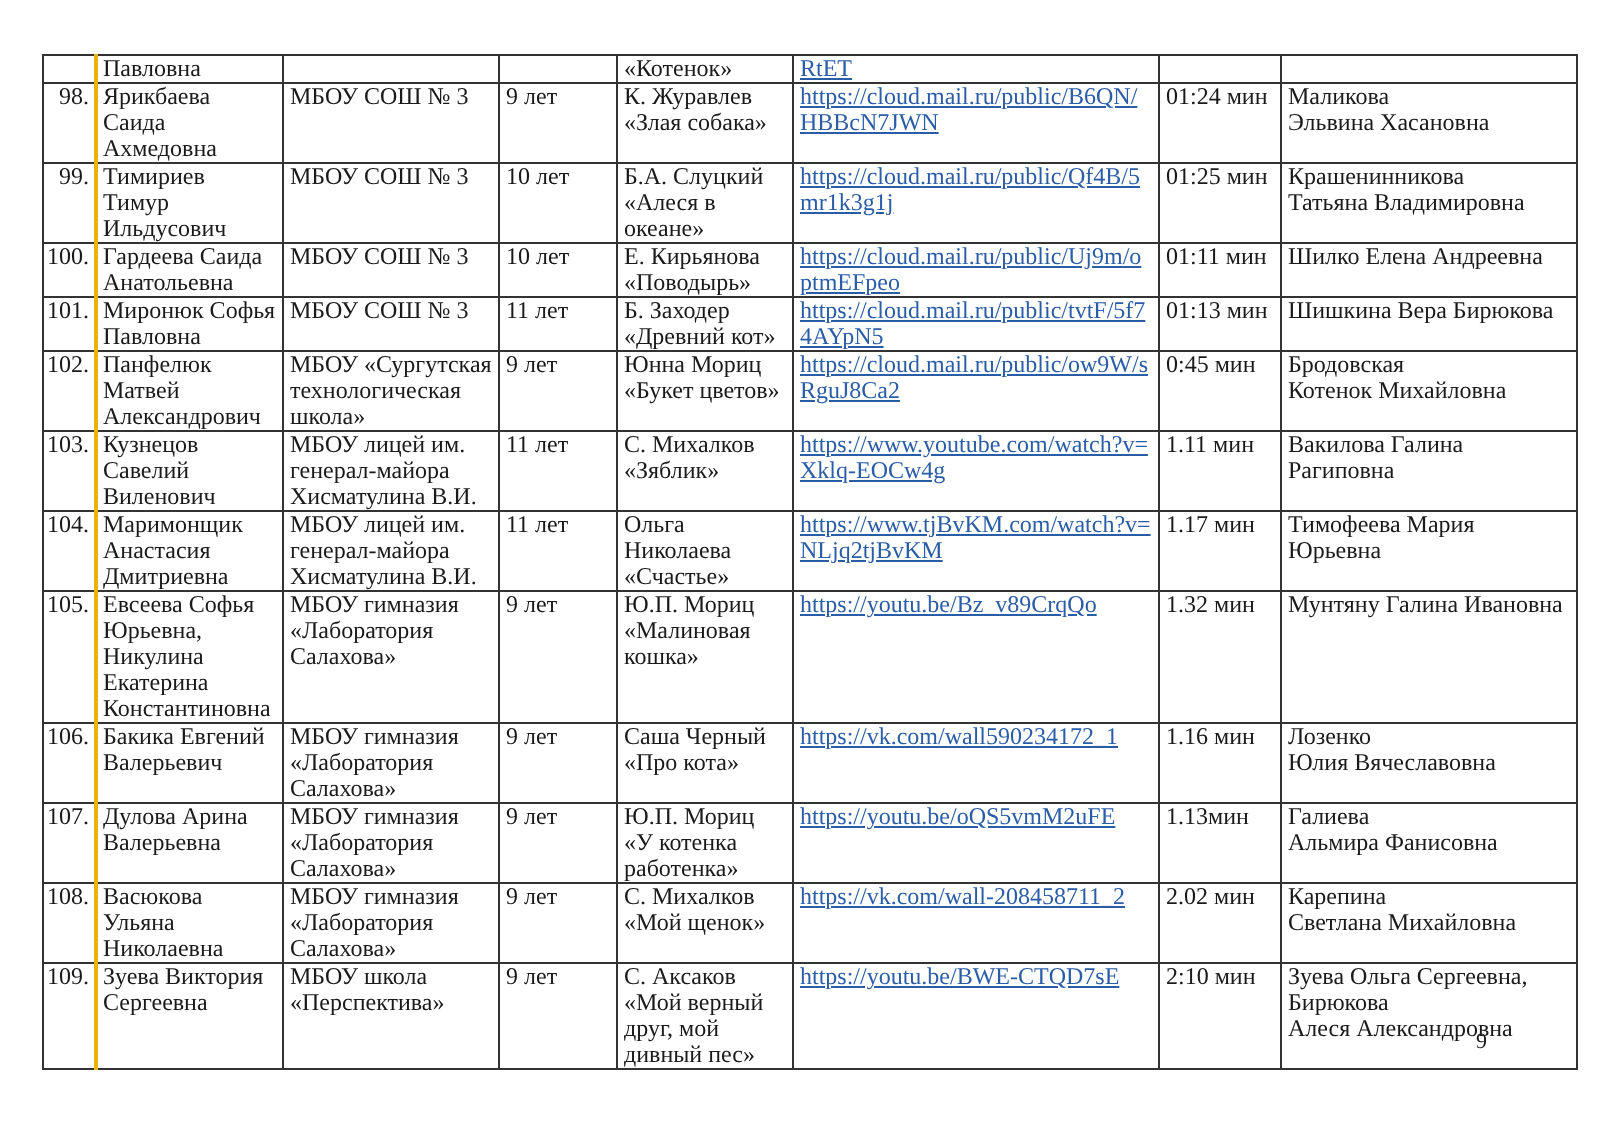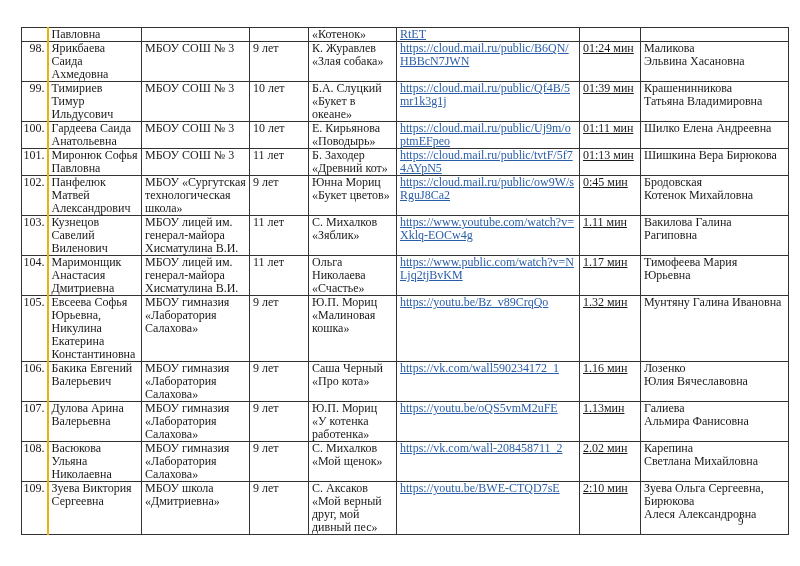--- a/index.html
+++ b/index.html
@@ -6,21 +6,21 @@
   body { width: 800px; height: 566px; position: relative; overflow: hidden;
          font-family: "Liberation Serif", serif; color: #1a1a1a; }
   .page { position: absolute; left: 0; top: 0; width: 800px; height: 566px; background: #fff; }
   table.roster { position: absolute; left: 21px; top: 27px; width: 767px;
                  border-collapse: collapse; table-layout: fixed; font-size: 12px; line-height: 13px; }
   table.roster td { border: 1px solid #333; vertical-align: top; padding: 0 3px; }
   table.roster tr > td:first-child { border-right: 2px solid #eab308; }
   td.num { text-align: right; padding-right: 2px !important; padding-left: 0 !important; }
   td.center { text-align: left; }
   td.link a { color: #2a5da8; text-decoration: underline; word-break: break-all; }
-  td.dur { white-space: nowrap; text-decoration: underline; }
+  td.dur { white-space: nowrap; }
   .line { display: block; }
   .page-number { position: absolute; left: 738px; top: 515px; font-size: 11px; }
 </style>
 </head>
 <body>
 
 <div class="page">
   <table class="roster">
     <colgroup>
       <col style="width:26px">
@@ -51,23 +51,23 @@
     <td class="center"><span><span class="line">К. Журавлев</span><span class="line">«Злая собака»</span></span></td>
     <td class="link"><a href="#">https://cloud.mail.ru/public/B6QN/HBBcN7JWN</a></td>
     <td class="dur"><span>01:24 мин</span></td>
     <td><span><span class="line">Маликова</span><span class="line">Эльвина Хасановна</span></span></td>
   </tr>
         <tr style="height: 37px;">
     <td class="num"><span>99.</span></td>
     <td><span><span class="line">Тимириев Тимур</span><span class="line">Ильдусович</span></span></td>
     <td class="center"><span><span class="line">МБОУ СОШ № 3</span></span></td>
     <td class="center"><span>10 лет</span></td>
-    <td class="center"><span><span class="line">Б.А. Слуцкий</span><span class="line">«Букет в</span><span class="line">океане»</span></span></td>
+    <td class="center"><span><span class="line">Б.А. Слуцкий</span><span class="line">«Алеся в</span><span class="line">океане»</span></span></td>
     <td class="link"><a href="#">https://cloud.mail.ru/public/Qf4B/5mr1k3g1j</a></td>
-    <td class="dur"><span>01:39 мин</span></td>
+    <td class="dur"><span>01:25 мин</span></td>
     <td><span><span class="line">Крашенинникова</span><span class="line">Татьяна Владимировна</span></span></td>
   </tr>
         <tr style="height: 26px;">
     <td class="num"><span>100.</span></td>
     <td><span><span class="line">Гардеева Саида</span><span class="line">Анатольевна</span></span></td>
     <td class="center"><span><span class="line">МБОУ СОШ № 3</span></span></td>
     <td class="center"><span>10 лет</span></td>
     <td class="center"><span><span class="line">Е. Кирьянова</span><span class="line">«Поводырь»</span></span></td>
     <td class="link"><a href="#">https://cloud.mail.ru/public/Uj9m/optmEFpeo</a></td>
     <td class="dur"><span>01:11 мин</span></td>
@@ -102,21 +102,21 @@
     <td class="link"><a href="#">https://www.youtube.com/watch?v=Xklq-EOCw4g</a></td>
     <td class="dur"><span>1.11  мин</span></td>
     <td><span><span class="line">Вакилова Галина Рагиповна</span></span></td>
   </tr>
         <tr style="height: 39px;">
     <td class="num"><span>104.</span></td>
     <td><span><span class="line">Маримонщик</span><span class="line">Анастасия</span><span class="line">Дмитриевна</span></span></td>
     <td class="center"><span><span class="line">МБОУ лицей им.</span><span class="line">генерал-майора</span><span class="line">Хисматулина В.И.</span></span></td>
     <td class="center"><span>11 лет</span></td>
     <td class="center"><span><span class="line">Ольга Николаева</span><span class="line">«Счастье»</span></span></td>
-    <td class="link"><a href="#">https://www.public.com/watch?v=NLjq2tjBvKM</a></td>
+    <td class="link"><a href="#">https://www.tjBvKM.com/watch?v=NLjq2tjBvKM</a></td>
     <td class="dur"><span>1.17  мин</span></td>
     <td><span><span class="line">Тимофеева Мария Юрьевна</span></span></td>
   </tr>
         <tr style="height: 65px;">
     <td class="num"><span>105.</span></td>
     <td><span><span class="line">Евсеева Софья</span><span class="line">Юрьевна,</span><span class="line">Никулина</span><span class="line">Екатерина</span><span class="line">Константиновна</span></span></td>
     <td class="center"><span><span class="line">МБОУ гимназия</span><span class="line">«Лаборатория</span><span class="line">Салахова»</span></span></td>
     <td class="center"><span>9 лет</span></td>
     <td class="center"><span><span class="line">Ю.П. Мориц</span><span class="line">«Малиновая</span><span class="line">кошка»</span></span></td>
     <td class="link"><a href="#">https://youtu.be/Bz_v89CrqQo</a></td>
@@ -149,21 +149,21 @@
     <td class="center"><span><span class="line">МБОУ гимназия</span><span class="line">«Лаборатория</span><span class="line">Салахова»</span></span></td>
     <td class="center"><span>9 лет</span></td>
     <td class="center"><span><span class="line">С. Михалков</span><span class="line">«Мой щенок»</span></span></td>
     <td class="link"><a href="#">https://vk.com/wall-208458711_2</a></td>
     <td class="dur"><span>2.02 мин</span></td>
     <td><span><span class="line">Карепина</span><span class="line">Светлана Михайловна</span></span></td>
   </tr>
         <tr style="height: 48px;">
     <td class="num"><span>109.</span></td>
     <td><span><span class="line">Зуева Виктория</span><span class="line">Сергеевна</span></span></td>
-    <td class="center"><span><span class="line">МБОУ школа</span><span class="line">«Дмитриевна»</span></span></td>
+    <td class="center"><span><span class="line">МБОУ школа</span><span class="line">«Перспектива»</span></span></td>
     <td class="center"><span>9 лет</span></td>
     <td class="center"><span><span class="line">С. Аксаков</span><span class="line">«Мой верный</span><span class="line">друг, мой</span><span class="line">дивный  пес»</span></span></td>
     <td class="link"><a href="#">https://youtu.be/BWE-CTQD7sE</a></td>
     <td class="dur"><span>2:10 мин</span></td>
     <td><span><span class="line">Зуева Ольга Сергеевна,</span><span class="line">Бирюкова</span><span class="line">Алеся Александровна</span></span></td>
   </tr>
       </tbody>
   </table>
   <div class="page-number">9</div>
 </div>

